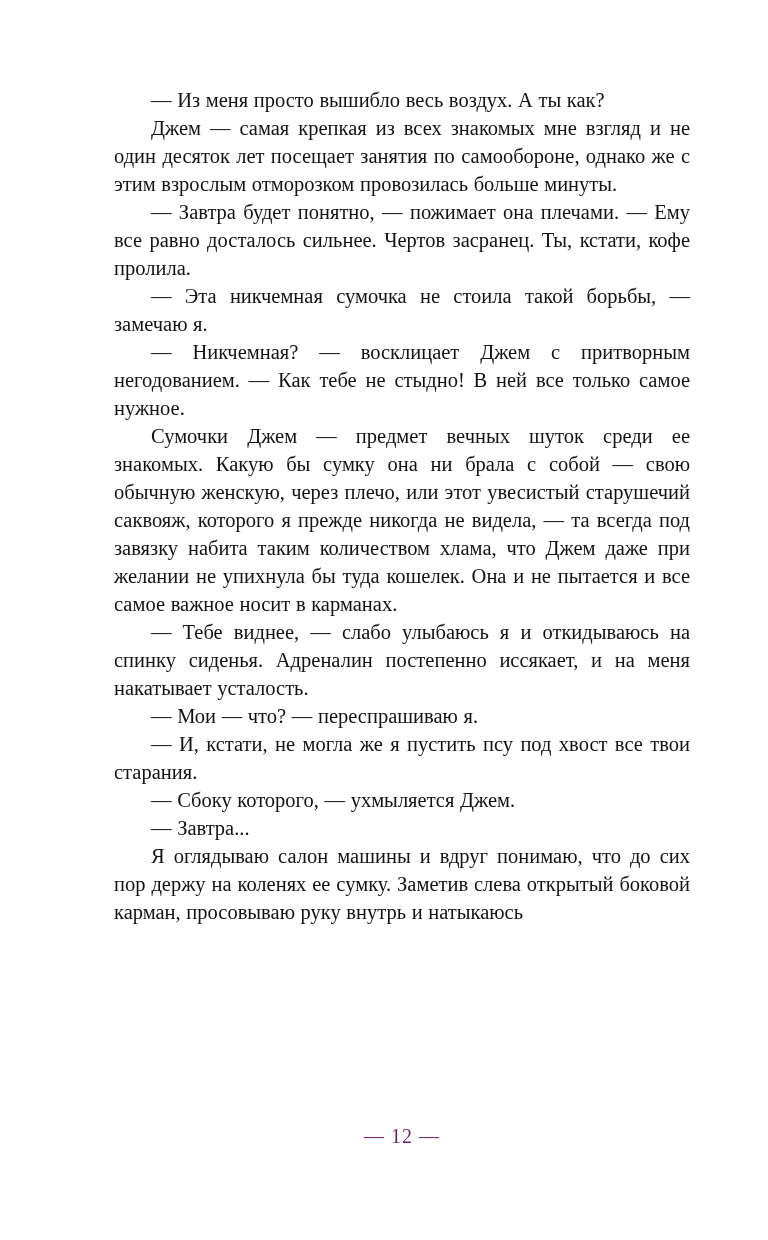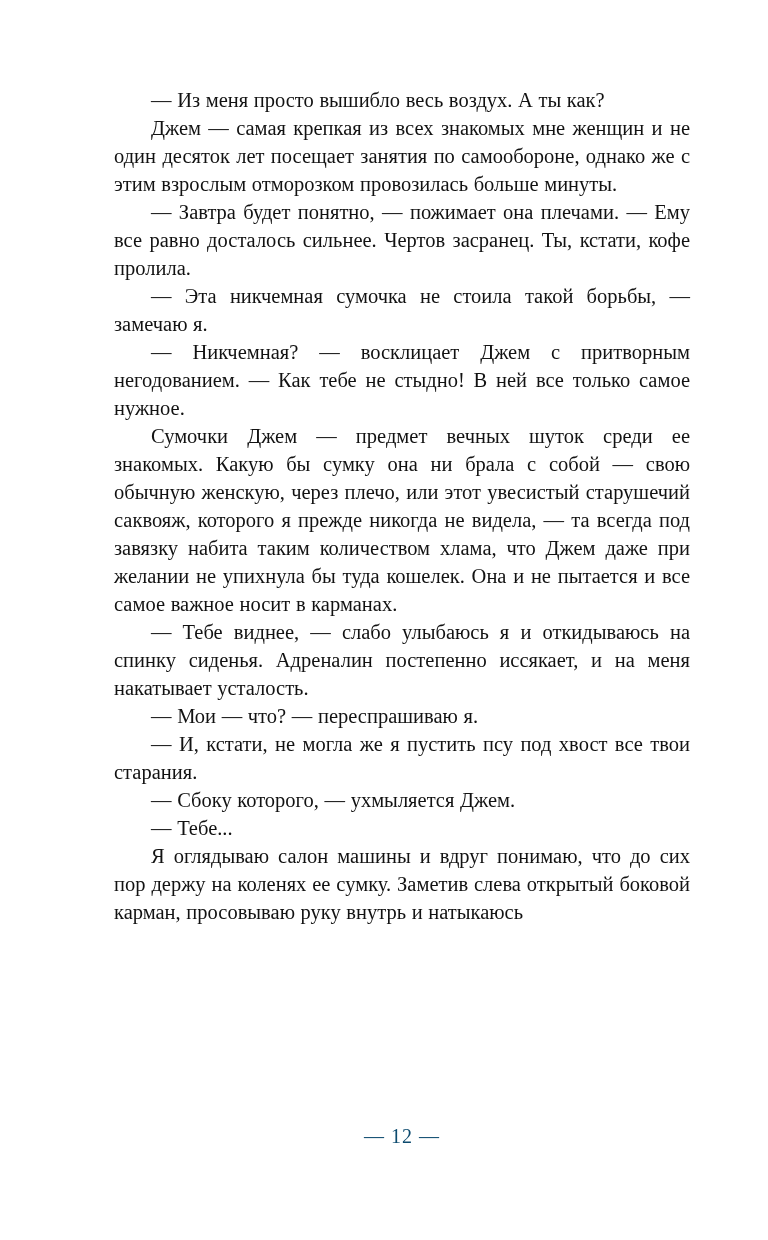--- a/index.html
+++ b/index.html
@@ -34,38 +34,38 @@
   .page-footer {
     position: absolute;
     left: 114px;
     top: 1122px;
     width: 576px;
     text-align: center;
   }
   .page-number {
     font-size: 20px;
     line-height: 28px;
-    color: #0c4a6e;
+    color: #701a75;
     letter-spacing: 1px;
   }
 </style>
 </head>
 <body>
 
 <div class="book-page">
   <div class="text-block">
     <p class="para">— Из меня просто вышибло весь воздух. А ты как?</p>
-    <p class="para">Джем — самая крепкая из всех знакомых мне женщин и не один десяток лет посещает занятия по самообороне, однако же с этим взрослым отморозком провозилась больше минуты.</p>
+    <p class="para">Джем — самая крепкая из всех знакомых мне взгляд и не один десяток лет посещает занятия по самообороне, однако же с этим взрослым отморозком провозилась больше минуты.</p>
     <p class="para">— Завтра будет понятно, — пожимает она плечами. — Ему все равно досталось сильнее. Чертов засранец. Ты, кстати, кофе пролила.</p>
     <p class="para">— Эта никчемная сумочка не стоила такой борьбы, — замечаю я.</p>
     <p class="para">— Никчемная? — восклицает Джем с притворным негодованием. — Как тебе не стыдно! В ней все только самое нужное.</p>
     <p class="para">Сумочки Джем — предмет вечных шуток среди ее знакомых. Какую бы сумку она ни брала с собой — свою обычную женскую, через плечо, или этот увесистый старушечий саквояж, которого я прежде никогда не видела, — та всегда под завязку набита таким количеством хлама, что Джем даже при желании не упихнула бы туда кошелек. Она и не пытается и все самое важное носит в карманах.</p>
     <p class="para">— Тебе виднее, — слабо улыбаюсь я и откидываюсь на спинку сиденья. Адреналин постепенно иссякает, и на меня накатывает усталость.</p>
     <p class="para">— Мои — что? — переспрашиваю я.</p>
     <p class="para">— И, кстати, не могла же я пустить псу под хвост все твои старания.</p>
     <p class="para">— Сбоку которого, — ухмыляется Джем.</p>
-    <p class="para">— Тебе...</p>
+    <p class="para">— Завтра...</p>
     <p class="para">Я оглядываю салон машины и вдруг понимаю, что до сих пор держу на коленях ее сумку. Заметив слева открытый боковой карман, просовываю руку внутрь и натыкаюсь</p>
   </div>
   <div class="page-footer">
     <span class="page-number">— 12 —</span>
   </div>
 </div>
 
 </body></html>

